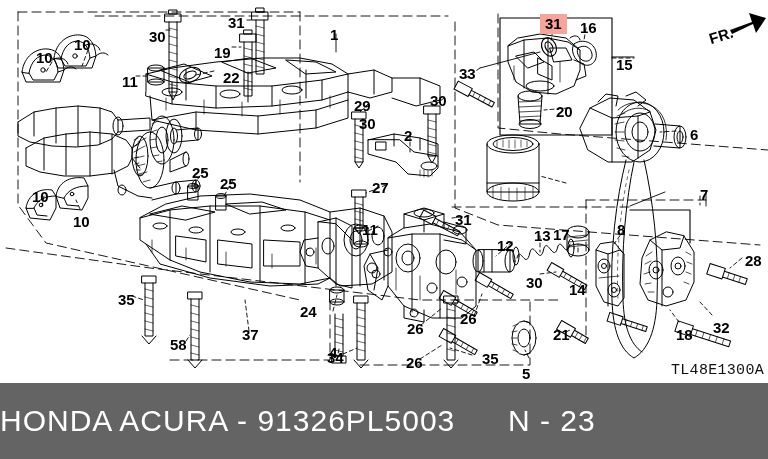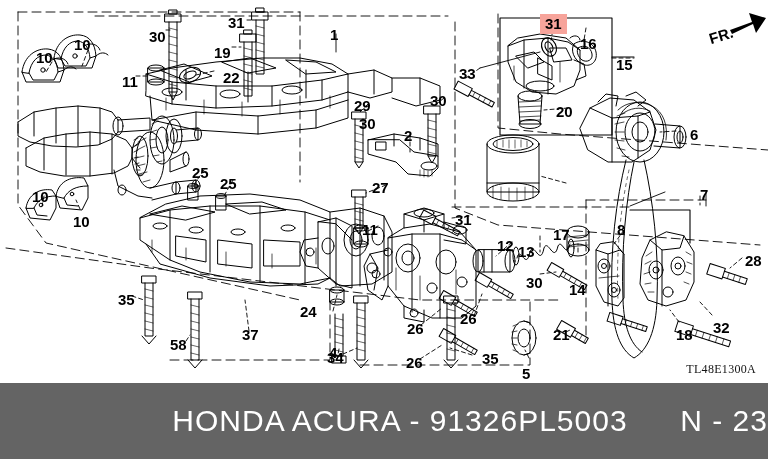--- a/index.html
+++ b/index.html
@@ -5,24 +5,24 @@
   html,body{margin:0;padding:0;background:#fff;}
   body{width:768px;height:459px;overflow:hidden;font-family:"Liberation Sans",sans-serif;}
   #root{position:relative;width:768px;height:459px;background:#ffffff;}
   #diagram{position:absolute;left:0;top:0;width:768px;height:383px;background:#fff;}
   svg.layer{position:absolute;left:0;top:0;width:768px;height:383px;}
   .num{position:absolute;font-family:"Liberation Sans",sans-serif;font-weight:700;
        font-size:15px;color:#000;line-height:1;white-space:nowrap;}
   .num.hl{background:#f7a49b;padding:2px 5px 3px 5px;}
   .frlabel{position:absolute;font-family:"Liberation Sans",sans-serif;font-weight:700;
        font-size:15px;color:#000;transform:rotate(-17deg);transform-origin:left bottom;}
-  .diagcode{position:absolute;right:12px;top:362px;font-family:Liberation Serif, serif;
-       font-size:12px;letter-spacing:.3px;color:#111;}
+  .diagcode{position:absolute;right:4px;top:362px;font-family:Liberation Mono, monospace;
+       font-size:15px;letter-spacing:.3px;color:#111;}
   #footer{position:absolute;left:0;top:383px;width:768px;height:76px;background:#646464;
-       display:flex;align-items:center;justify-content:flex-end;}
+       display:flex;align-items:center;justify-content:flex-start;}
   #footer .ftext{color:#fff;font-family:"Liberation Sans",sans-serif;font-size:30px;
        font-weight:400;letter-spacing:1px;white-space:nowrap;}
   #footer .gap{display:inline-block;width:34px;}
 </style>
 </head>
 <body>
 
 <div id="root">
 
   <div id="diagram">
@@ -678,24 +678,24 @@
     <div class="num" style="left:690px;top:127px;"><span>6</span></div>
     <div class="num" style="left:700px;top:187px;"><span>7</span></div>
     <div class="num" style="left:617px;top:222px;"><span>8</span></div>
     <div class="num" style="left:36px;top:50px;"><span>10</span></div>
     <div class="num" style="left:74px;top:37px;"><span>10</span></div>
     <div class="num" style="left:32px;top:189px;"><span>10</span></div>
     <div class="num" style="left:73px;top:214px;"><span>10</span></div>
     <div class="num" style="left:122px;top:74px;"><span>11</span></div>
     <div class="num" style="left:362px;top:222px;"><span>11</span></div>
     <div class="num" style="left:497px;top:238px;"><span>12</span></div>
-    <div class="num" style="left:518px;top:228px;margin-top:16px;"><span>13</span></div>
+    <div class="num" style="left:534px;top:228px;"><span>13</span></div>
     <div class="num" style="left:569px;top:258px;margin-top:24px;"><span>14</span></div>
     <div class="num" style="left:616px;top:57px;"><span>15</span></div>
-    <div class="num" style="left:580px;top:36px;"><span>16</span></div>
+    <div class="num" style="left:580px;top:20px;"><span>16</span></div>
     <div class="num" style="left:553px;top:179px;margin-top:48px;"><span>17</span></div>
     <div class="num" style="left:676px;top:327px;"><span>18</span></div>
     <div class="num" style="left:214px;top:45px;"><span>19</span></div>
     <div class="num" style="left:556px;top:104px;"><span>20</span></div>
     <div class="num" style="left:553px;top:327px;"><span>21</span></div>
     <div class="num" style="left:198px;top:70px;margin-left:25px;"><span>22</span></div>
     <div class="num hl" style="left:540px;top:14px;"><span>31</span></div>
     <div class="num" style="left:300px;top:304px;"><span>24</span></div>
     <div class="num" style="left:192px;top:165px;"><span>25</span></div>
     <div class="num" style="left:220px;top:176px;"><span>25</span></div>

